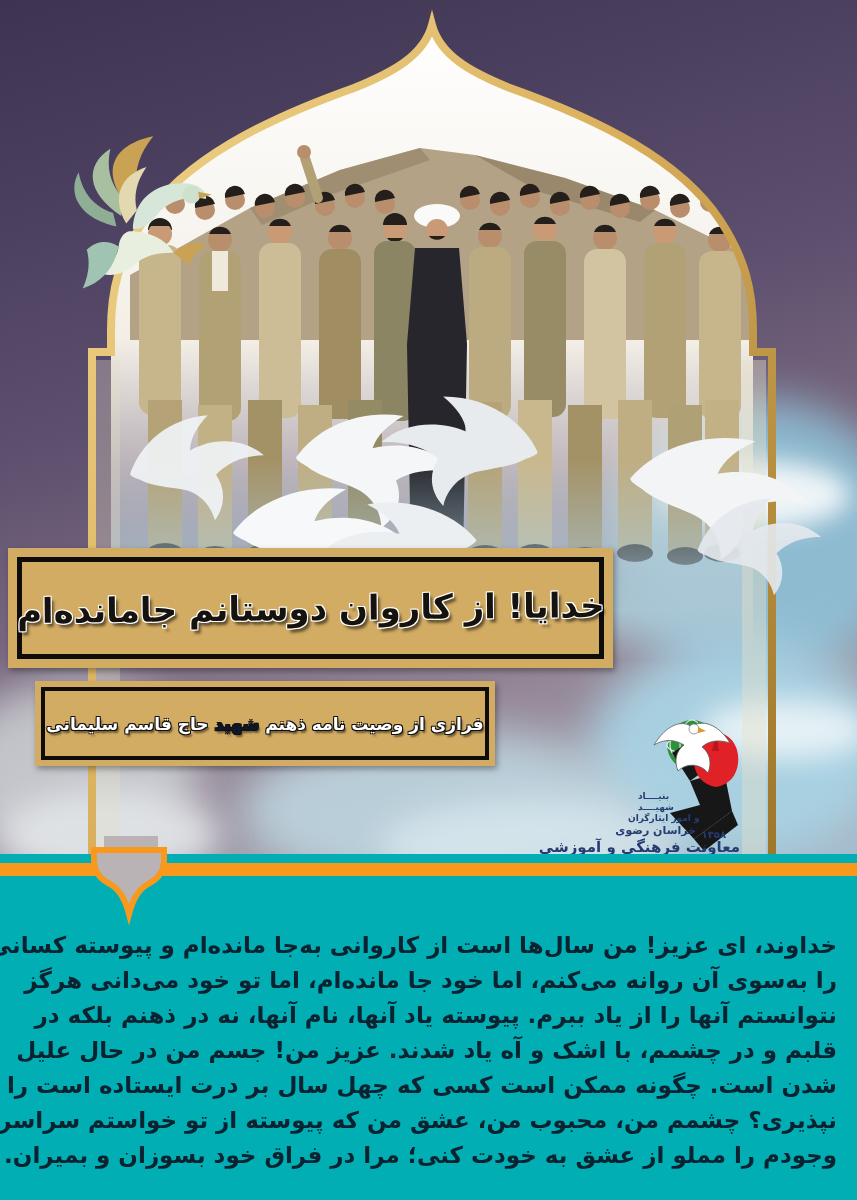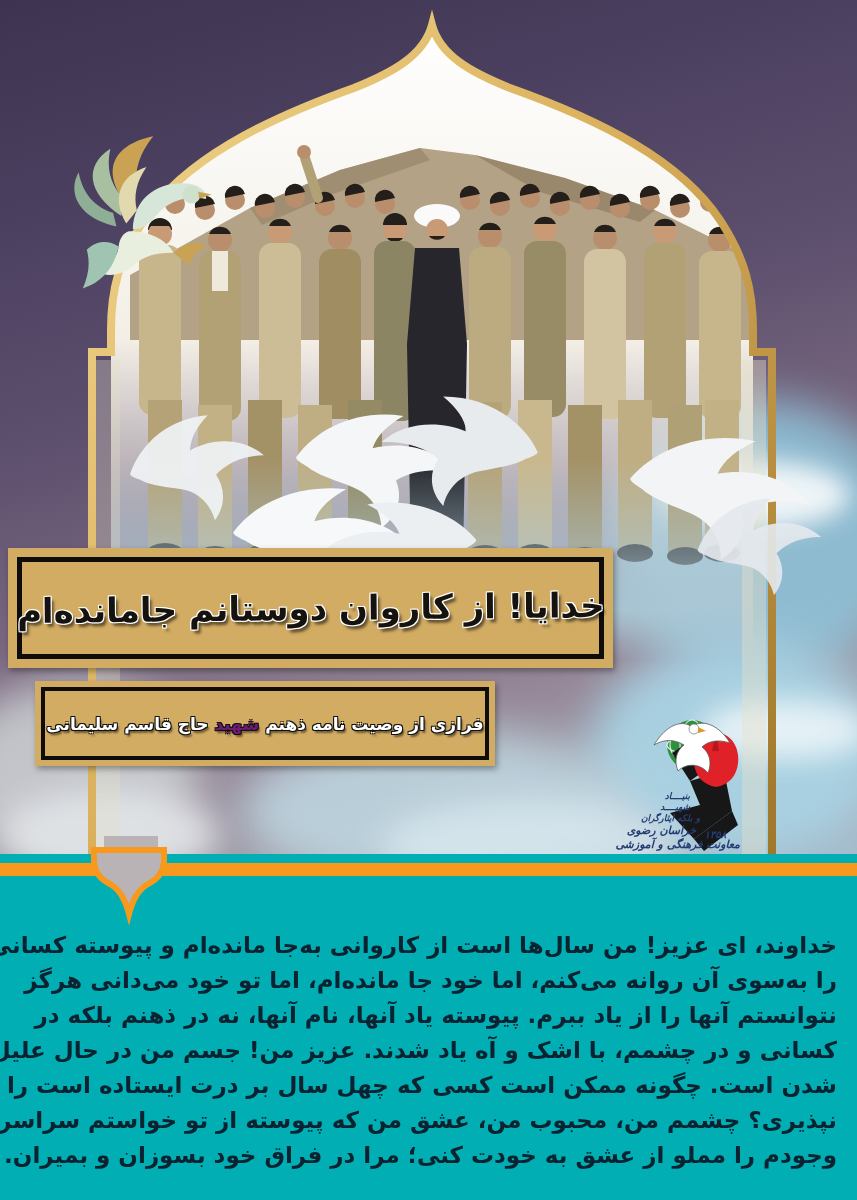--- a/index.html
+++ b/index.html
@@ -18,32 +18,32 @@
   .banner.small .inner{inset:6px;border-width:4px;}
   .title-text{
     font-weight:bold;font-size:34px;color:#16130f;white-space:nowrap;direction:rtl;
     text-shadow:-1px -1px 0 #fff,1px -1px 0 #fff,-1px 1px 0 #fff,1px 1px 0 #fff,3px 4px 3px rgba(0,0,0,.55);
     transform:rotate(-0.6deg);
   }
   .subtitle-text{
     font-weight:bold;font-size:17px;color:#ffffff;white-space:nowrap;direction:rtl;
     text-shadow:-1px -1px 0 #111,1px -1px 0 #111,-1px 1px 0 #111,1px 1px 0 #111,2px 3px 2px rgba(0,0,0,.5);
   }
-  .subtitle-text .red{color:#701a75;}
+  .subtitle-text .red{color:#0f172a;}
 
   
   #footer{position:absolute;left:0;top:854px;width:857px;height:346px;background:#00aeb4;}
   #footer .orange-stripe{position:absolute;left:0;top:9px;width:857px;height:13px;background:#f8991d;}
   #will-text{position:absolute;left:0;top:74px;width:857px;direction:rtl;}
   .will-line{
     padding:0 20px;height:35px;line-height:35px;font-weight:bold;font-size:23px;color:#0b2230;
     text-align:justify;text-align-last:justify;white-space:nowrap;direction:rtl;margin-left:32px;
   }
   
-  .logo-line{position:absolute;direction:rtl;color:#253c72;font-weight:bold;text-align:right;white-space:nowrap;font-style:italic;}
+  .logo-line{position:absolute;direction:rtl;color:#253c72;font-weight:bold;text-align:left;white-space:nowrap;}
 </style>
 </head>
 <body>
 
 <div id="poster">
 
   <div class="cloud" style="left:610px;top:400px;width:300px;height:280px;background:#8fc2d8;opacity:.9;"></div>
   <div class="cloud" style="left:590px;top:640px;width:300px;height:220px;background:#a9d3e4;opacity:.95;"></div>
   <div class="cloud" style="left:660px;top:460px;width:190px;height:70px;background:#ffffff;opacity:.85;filter:blur(12px);"></div>
   <div class="cloud" style="left:700px;top:700px;width:170px;height:60px;background:#ffffff;opacity:.7;filter:blur(14px);"></div>
@@ -300,37 +300,37 @@
 
       <path d="M80 42 C100 34 116 44 118 62 C120 80 110 92 96 94 C82 92 72 80 74 62 C76 50 74 48 80 42 Z" fill="#e02128"></path>
       <path d="M96 40 L99 58 L92 58 Z" fill="#b8161c"></path>
 
       <path d="M34 52 C46 32 62 26 72 34 C80 26 98 30 110 50 C98 46 88 48 82 54 C90 60 92 70 88 80 C80 70 66 70 58 78 C54 68 56 58 64 52 C54 46 44 46 34 52 Z" fill="#ffffff" stroke="#5a5a5a" stroke-width=".8"></path>
       <circle cx="74" cy="36" r="5" fill="#ffffff" stroke="#5a5a5a" stroke-width=".6"></circle>
       <path d="M78 34 L86 38 L78 40 Z" fill="#d99a2b"></path>
     </svg>
     <div class="logo-line" style="left:18px;top:98px;width:52px;font-size:9px;">بنیــــاد</div>
     <div class="logo-line" style="left:18px;top:109px;width:52px;font-size:9px;">شهیــــد</div>
-    <div class="logo-line" style="left:8px;top:120px;width:72px;font-size:9px;">و بلکه ایثارگران</div>
+    <div class="logo-line" style="left:8px;top:120px;width:72px;font-size:9px;">و امور ایثارگران</div>
     <div class="logo-line" style="left:12px;top:131px;width:64px;font-size:11px;">خراسان رضوی</div>
     <div class="logo-line" style="left:60px;top:136px;width:24px;font-size:10px;padding-left:22px;">۱۳۵۸</div>
-    <div class="logo-line" style="left:2px;top:145px;width:118px;font-size:11px;">معاونت فرهنگی و آموزشی</div>
+    <div class="logo-line" style="left:2px;top:145px;width:118px;font-size:15px;">معاونت فرهنگی و آموزشی</div>
   </div>
 
   <div id="footer">
     <div class="orange-stripe"></div>
 
     <svg class="abs" style="left:84px;top:-18px;" width="90" height="100" viewBox="0 0 90 100">
       <rect x="20" y="0" width="54" height="16" fill="#b9b3b5"></rect>
       <path d="M10 14 L80 14 L80 24 C80 36 74 43 64 48 C54 54 49 63 45 78 C41 63 36 54 26 48 C16 43 10 36 10 24 Z" fill="#b9b3b5" stroke="#f8991d" stroke-width="6"></path>
     </svg>
     <div id="will-text">
       <div class="will-line">خداوند، ای عزیز! من سال‌ها است از کاروانی به‌جا مانده‌ام و پیوسته کسانی</div>
       <div class="will-line">را به‌سوی آن روانه می‌کنم، اما خود جا مانده‌ام، اما تو خود می‌دانی هرگز</div>
       <div class="will-line">نتوانستم آنها را از یاد ببرم. پیوسته یاد آنها، نام آنها، نه در ذهنم بلکه در</div>
-      <div class="will-line">کسانی و در چشمم، با اشک و آه یاد شدند. عزیز من! جسم من در حال علیل</div>
+      <div class="will-line">قلبم و در چشمم، با اشک و آه یاد شدند. عزیز من! جسم من در حال علیل</div>
       <div class="will-line">شدن است. چگونه ممکن است کسی که چهل سال بر درت ایستاده است را</div>
       <div class="will-line">نپذیری؟ چشمم من، محبوب من، عشق من که پیوسته از تو خواستم سراسر</div>
       <div class="will-line">وجودم را مملو از عشق به خودت کنی؛ مرا در فراق خود بسوزان و بمیران.</div>
     </div>
   </div>
 
 </div>
 
 </body></html>

